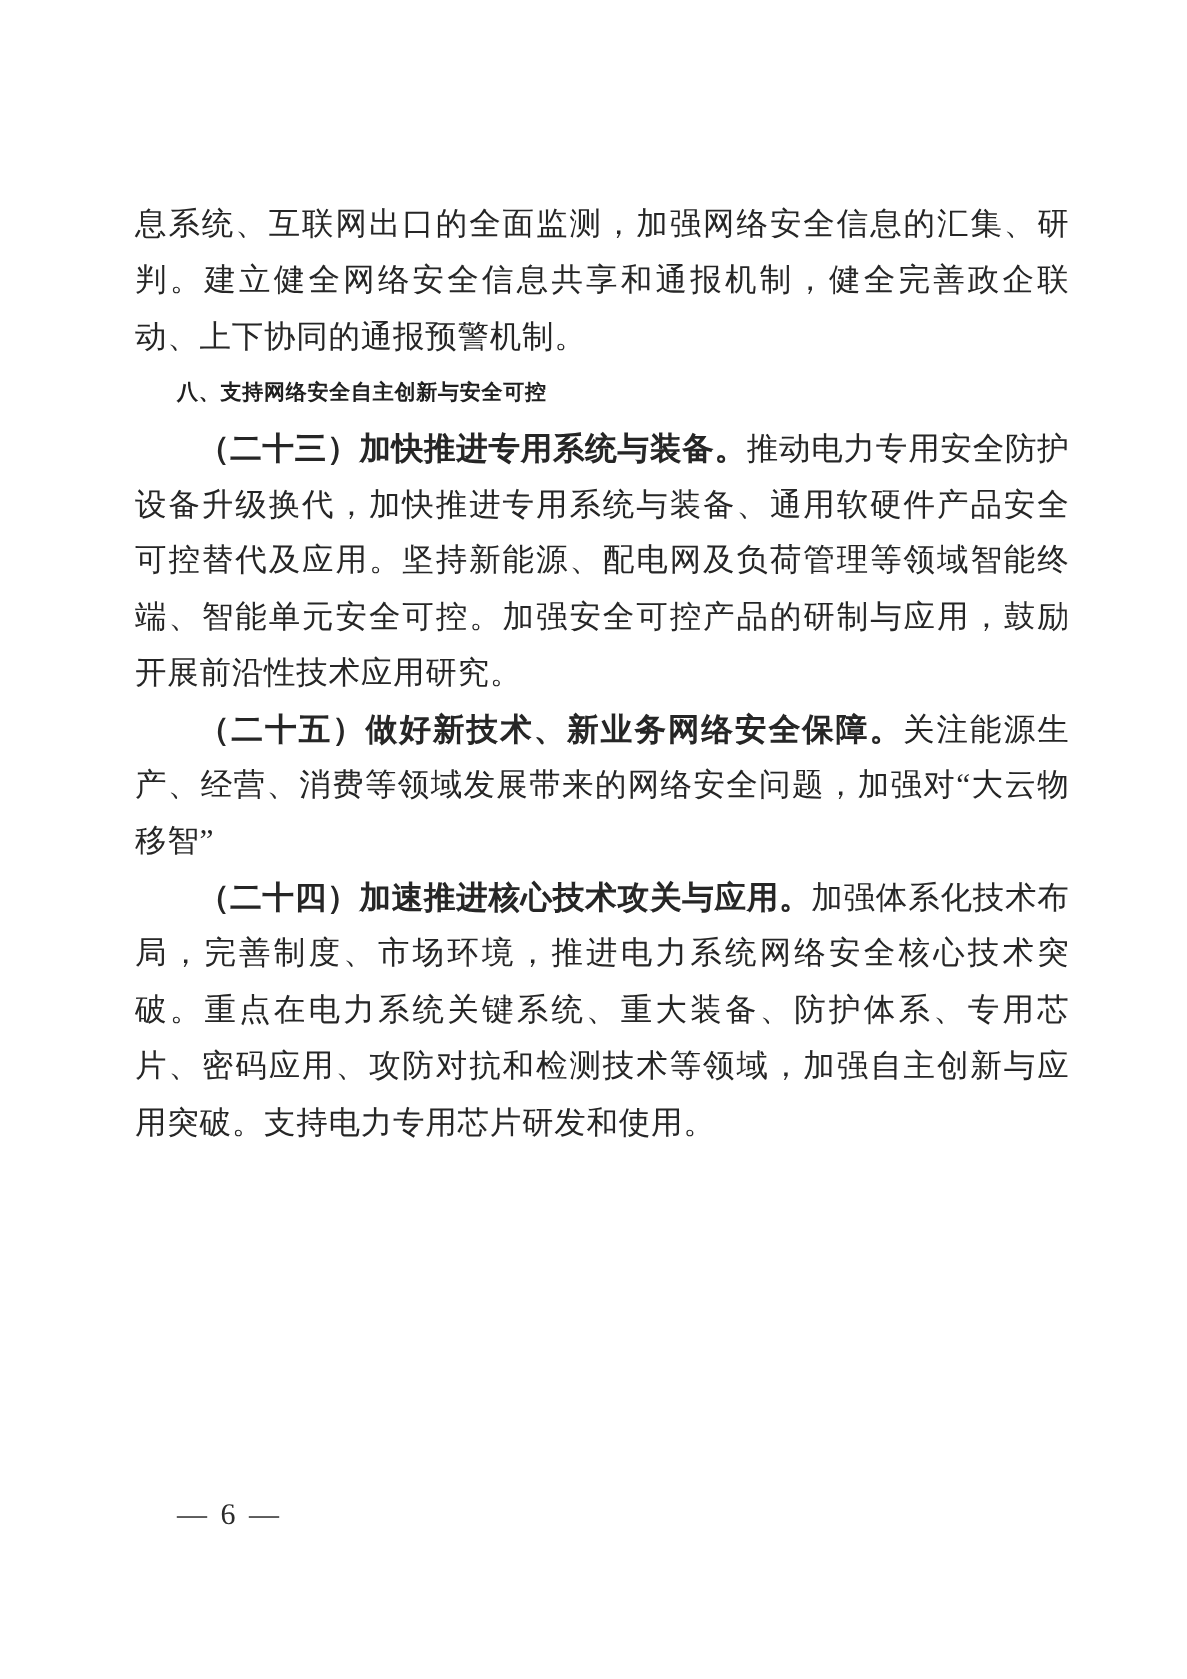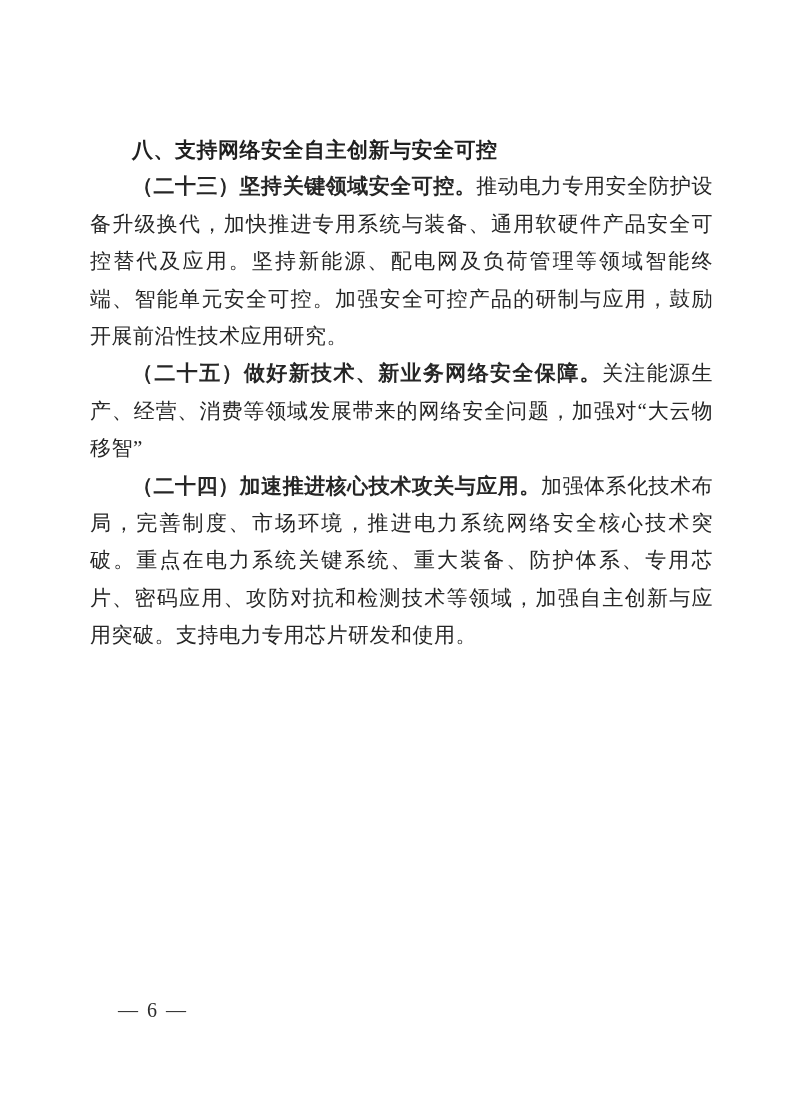--- a/index.html
+++ b/index.html
@@ -33,21 +33,21 @@
   .content p.indent {
     text-indent: 2em;
   }
   .lead {
     font-weight: 700;
   }
   .section-heading {
     margin: 0;
     font-family: "Liberation Sans", "DejaVu Sans", sans-serif;
     font-weight: 700;
-    font-size: 21px;
+    font-size: 14px;
     line-height: 37.4px;
     text-indent: 2em;
     letter-spacing: 0.5px;
     color: #1f1f1f;
   }
   .page-number {
     position: absolute;
     left: 118px;
     top: 997px;
     font-size: 20px;
@@ -55,27 +55,28 @@
     letter-spacing: 2px;
     color: #2b2b2b;
   }
 </style>
 </head>
 <body>
 
 <div class="page">
   <div class="content">
 
+    <p>息系统、互联网出口的全面监测，加强网络安全信息的汇集、研判。建立健全网络安全信息共享和通报机制，健全完善政企联动、上下协同的通报预警机制。</p>
 
 
 
     <h2 class="section-heading">八、支持网络安全自主创新与安全可控</h2>
 
     <p class="indent">
-      <span class="lead">（二十三）坚持关键领域安全可控。</span><span>推动电力专用安全防护设备升级换代，加快推进专用系统与装备、通用软硬件产品安全可控替代及应用。坚持新能源、配电网及负荷管理等领域智能终端、智能单元安全可控。加强安全可控产品的研制与应用，鼓励开展前沿性技术应用研究。</span>
+      <span class="lead">（二十三）加快推进专用系统与装备。</span><span>推动电力专用安全防护设备升级换代，加快推进专用系统与装备、通用软硬件产品安全可控替代及应用。坚持新能源、配电网及负荷管理等领域智能终端、智能单元安全可控。加强安全可控产品的研制与应用，鼓励开展前沿性技术应用研究。</span>
     </p>
 
     <p class="indent">
       <span class="lead">（二十五）做好新技术、新业务网络安全保障。</span><span>关注能源生产、经营、消费等领域发展带来的网络安全问题，加强对“大云物移智”</span>
     </p>
 
     <p class="indent">
       <span class="lead">（二十四）加速推进核心技术攻关与应用。</span><span>加强体系化技术布局，完善制度、市场环境，推进电力系统网络安全核心技术突破。重点在电力系统关键系统、重大装备、防护体系、专用芯片、密码应用、攻防对抗和检测技术等领域，加强自主创新与应用突破。支持电力专用芯片研发和使用。</span>
     </p>
 

